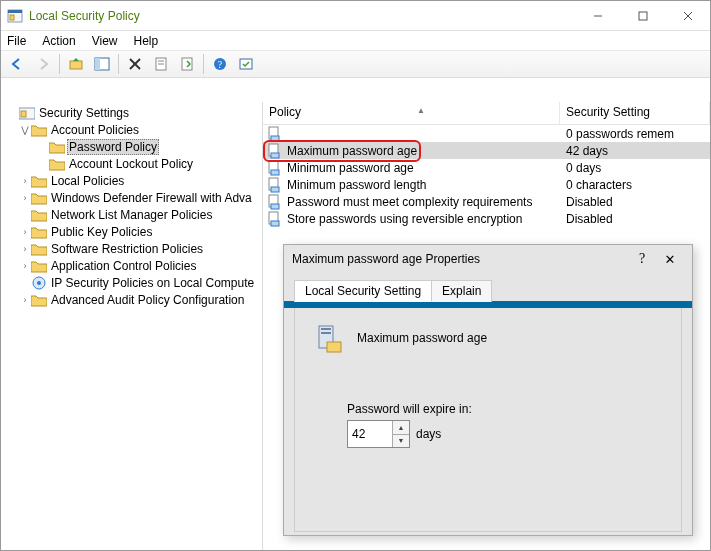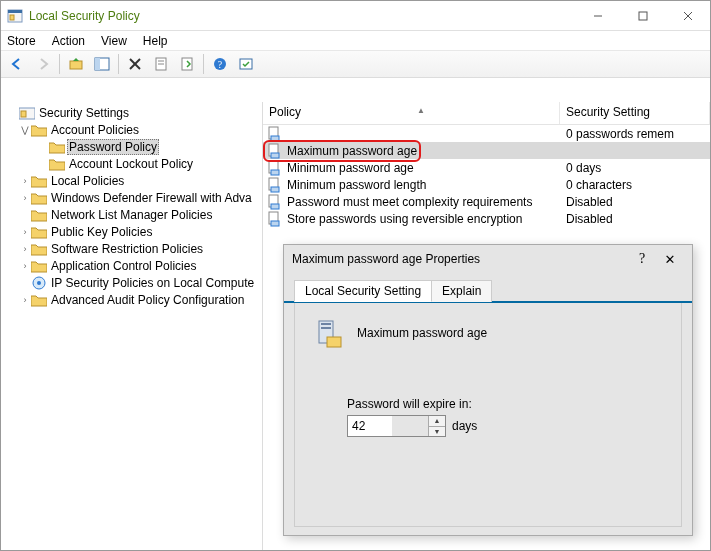--- a/index.html
+++ b/index.html
@@ -159,21 +159,21 @@
   }
   .dialog .dtitle{
     height:28px;display:flex;align-items:center;padding:0 8px;
   }
   .dialog .dtitle .t{flex:1;font-size:12px;}
   .dialog .dtitle .help{width:28px;text-align:center;font-family:serif;font-size:14px;cursor:pointer;}
   .dialog .dtitle .close{width:28px;text-align:center;font-size:13px;cursor:pointer;}
   .tabstrip{
     display:flex;
     padding:6px 10px 0 10px;
-    border-bottom:2px solid #0369a1;
+    border-bottom:7px solid #0369a1;
     position:relative;
   }
   .tab{
     padding:3px 10px;
     border:1px solid #ccc;
     border-bottom:none;
     background:#f6f6f6;
     margin-right:-1px;
     font-size:12px;
     cursor:pointer;
@@ -189,21 +189,21 @@
     padding:14px 18px;
     border:1px solid #ccc;border-top:none;
     margin:0 10px;
     height:calc(100% - 28px - 30px - 8px);
   }
   .policy-title-row{display:flex;align-items:center;gap:12px;}
   .bigicon{width:32px;height:32px;}
   .expire-block{margin-top:48px;margin-left:34px;}
   .num-field{
     display:inline-flex;align-items:stretch;
-    border:1px solid #888;height:22px;gap:36px;
+    border:1px solid #888;height:28px;
   }
   .num-field input{
     width:44px;border:none;padding:0 4px;font-size:12px;outline:none;
   }
   .spinner{display:flex;flex-direction:column;border-left:1px solid #aaa;}
   .spinner div{
     width:16px;flex:1;display:flex;align-items:center;justify-content:center;
     font-size:7px;color:#444;background:#f3f3f3;cursor:pointer;
     border-bottom:1px solid #aaa;
   }
@@ -234,21 +234,21 @@
   </div>
   <div class="winbtn">
     <svg width="10" height="10">
         <line x1="1" y1="1" x2="9" y2="9" stroke="#555"></line>
         <line x1="9" y1="1" x2="1" y2="9" stroke="#555"></line>
       </svg>
   </div>
 </div>
 
 <div class="menubar">
-  <span>Store</span>
+  <span>File</span>
   <span>Action</span>
   <span>View</span>
   <span>Help</span>
 </div>
 
 <div class="toolbar">
   <div class="tbtn">
     <svg width="16" height="16">
         <path d="M10 3 L4 8 L10 13" fill="none" stroke="#1e73d2" stroke-width="2"></path>
       </svg>
@@ -428,20 +428,21 @@
         <div class="cell-sec">0 passwords remem</div>
       </div>
       <div class="list-row selected" style="position:relative;">
         <div class="cell-policy">
           <span class="policy-icon"><svg viewBox="0 0 16 16">
                 <rect x="2" y="1" width="9" height="12" fill="#fff" stroke="#888"></rect>
                 <rect x="4" y="10" width="8" height="5" fill="#bcd5ef" stroke="#2f7ad1"></rect>
               </svg></span>
           <span>Maximum password age</span>
         </div>
+        <div class="cell-sec">42 days</div>
       </div>
       <div class="list-row">
         <div class="cell-policy">
           <span class="policy-icon"><svg viewBox="0 0 16 16">
                 <rect x="2" y="1" width="9" height="12" fill="#fff" stroke="#888"></rect>
                 <rect x="4" y="10" width="8" height="5" fill="#bcd5ef" stroke="#2f7ad1"></rect>
               </svg></span>
           <span>Minimum password age</span>
         </div>
         <div class="cell-sec">0 days</div>

